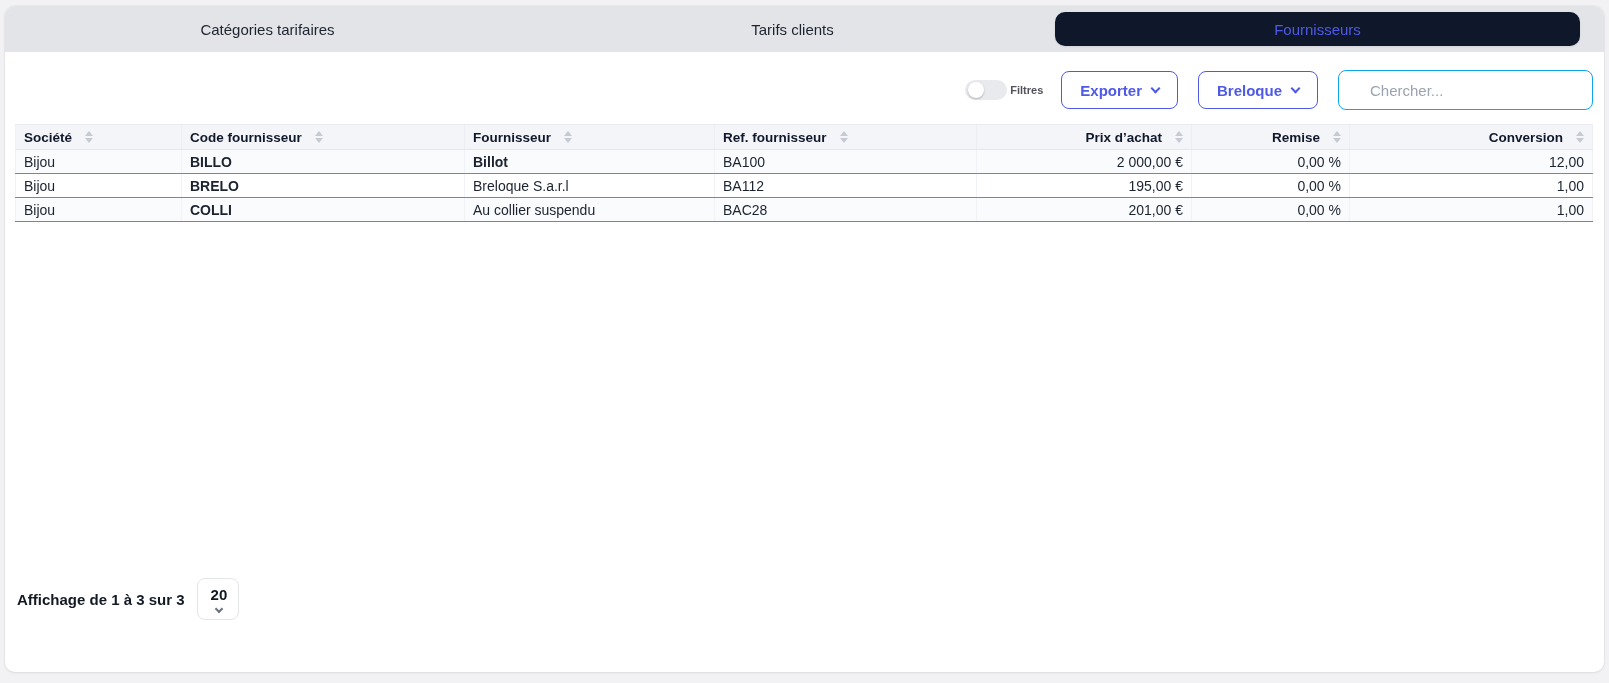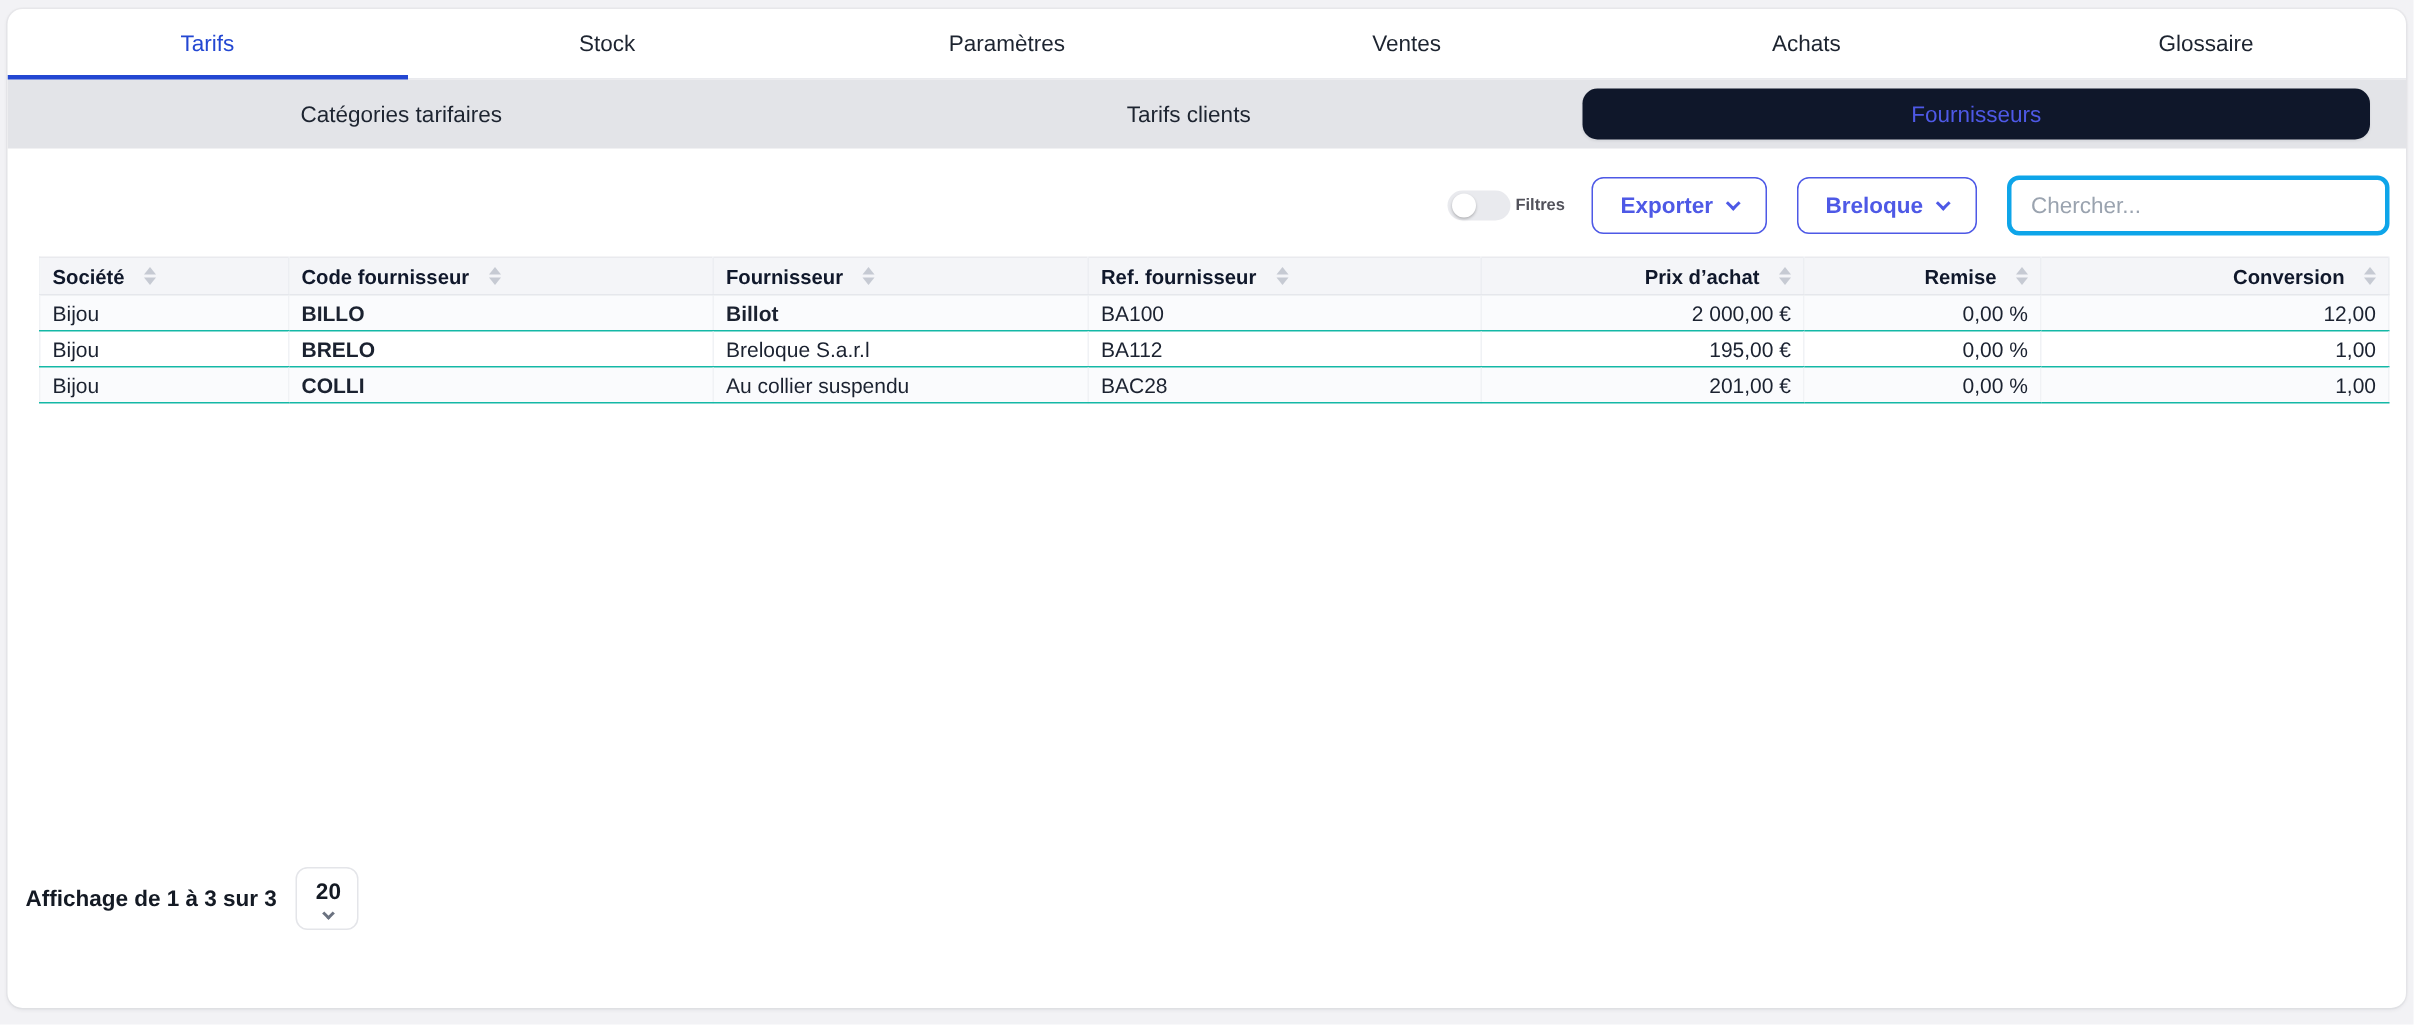--- a/index.html
+++ b/index.html
@@ -63,28 +63,28 @@
     border: 1px solid #4e59e6; border-radius: 8px; color: #4e59e6;
     font-size: 15px; font-weight: 700; display: flex; align-items: center; cursor: pointer;
     font-family: "Liberation Sans", sans-serif;
   }
   .chev {
     width: 7px; height: 7px; display: inline-block; margin: -4px 0 0 10px;
     border-right: 2px solid currentColor; border-bottom: 2px solid currentColor;
     transform: rotate(45deg);
   }
   .search {
-    width: 255px; height: 40px; border: 3px solid #0ea5e9; border-radius: 8px;
-    padding: 0 13px; font-size: 15px; color: #374151; outline: none;
+    width: 255px; height: 40px; border: 1px solid #0ea5e9; border-radius: 8px;
+    padding: 0 31px; font-size: 15px; color: #374151; outline: none;
     font-family: "Liberation Sans", sans-serif;
   }
   .search::placeholder { color: #9aa3af; }
 
   
-  .table-wrap { margin: 0 11px 0 21px; }
+  .table-wrap { margin: 0 11px 0 10px; }
   table { width: 100%; border-collapse: collapse; table-layout: fixed; border-top: 1px solid #e9eaee; border-left: 1px solid #f0f2f5; }
   th {
     background: #f4f5f8; height: 25px; padding: 0 8px;
     font-size: 13.5px; font-weight: 700; color: #10182b;
     border-bottom: 1px solid #e5e7ec; border-right: 1px solid #eceef2; cursor: pointer;
   }
   .hcell { display: flex; align-items: center; }
   th.num .hcell { justify-content: flex-end; }
   .sort { display: inline-flex; flex-direction: column; align-items: center; gap: 2px; margin-left: 13px; }
   .sort i { width: 0; height: 0; border-left: 4px solid transparent; border-right: 4px solid transparent; }
@@ -112,40 +112,20 @@
     padding: 7px 11px 7px 13px; background: #fff; cursor: pointer;
     font-size: 15px; font-weight: 700; color: #141a24; gap: 6px; flex-direction: column;
   }
   .page-size .chev { border-color: #6b7280; width: 6px; height: 6px; margin: -3px 0 0 0; }
 </style>
 </head>
 <body>
 
 <div class="card">
 
-  <div class="tabbar">
-    <div class="tab active">
-        <span>Tarifs</span>
-      </div>
-    <div class="tab">
-        <span>Stock</span>
-      </div>
-    <div class="tab">
-        <span>Paramètres</span>
-      </div>
-    <div class="tab">
-        <span>Ventes</span>
-      </div>
-    <div class="tab">
-        <span>Achats</span>
-      </div>
-    <div class="tab">
-        <span>Glossaire</span>
-      </div>
-  </div>
 
   <div class="subnav">
     <div class="subitem">
         <span>Catégories tarifaires</span>
       </div>
     <div class="subitem">
         <span>Tarifs clients</span>
       </div>
     <div class="subitem active">
       <div class="pill">

